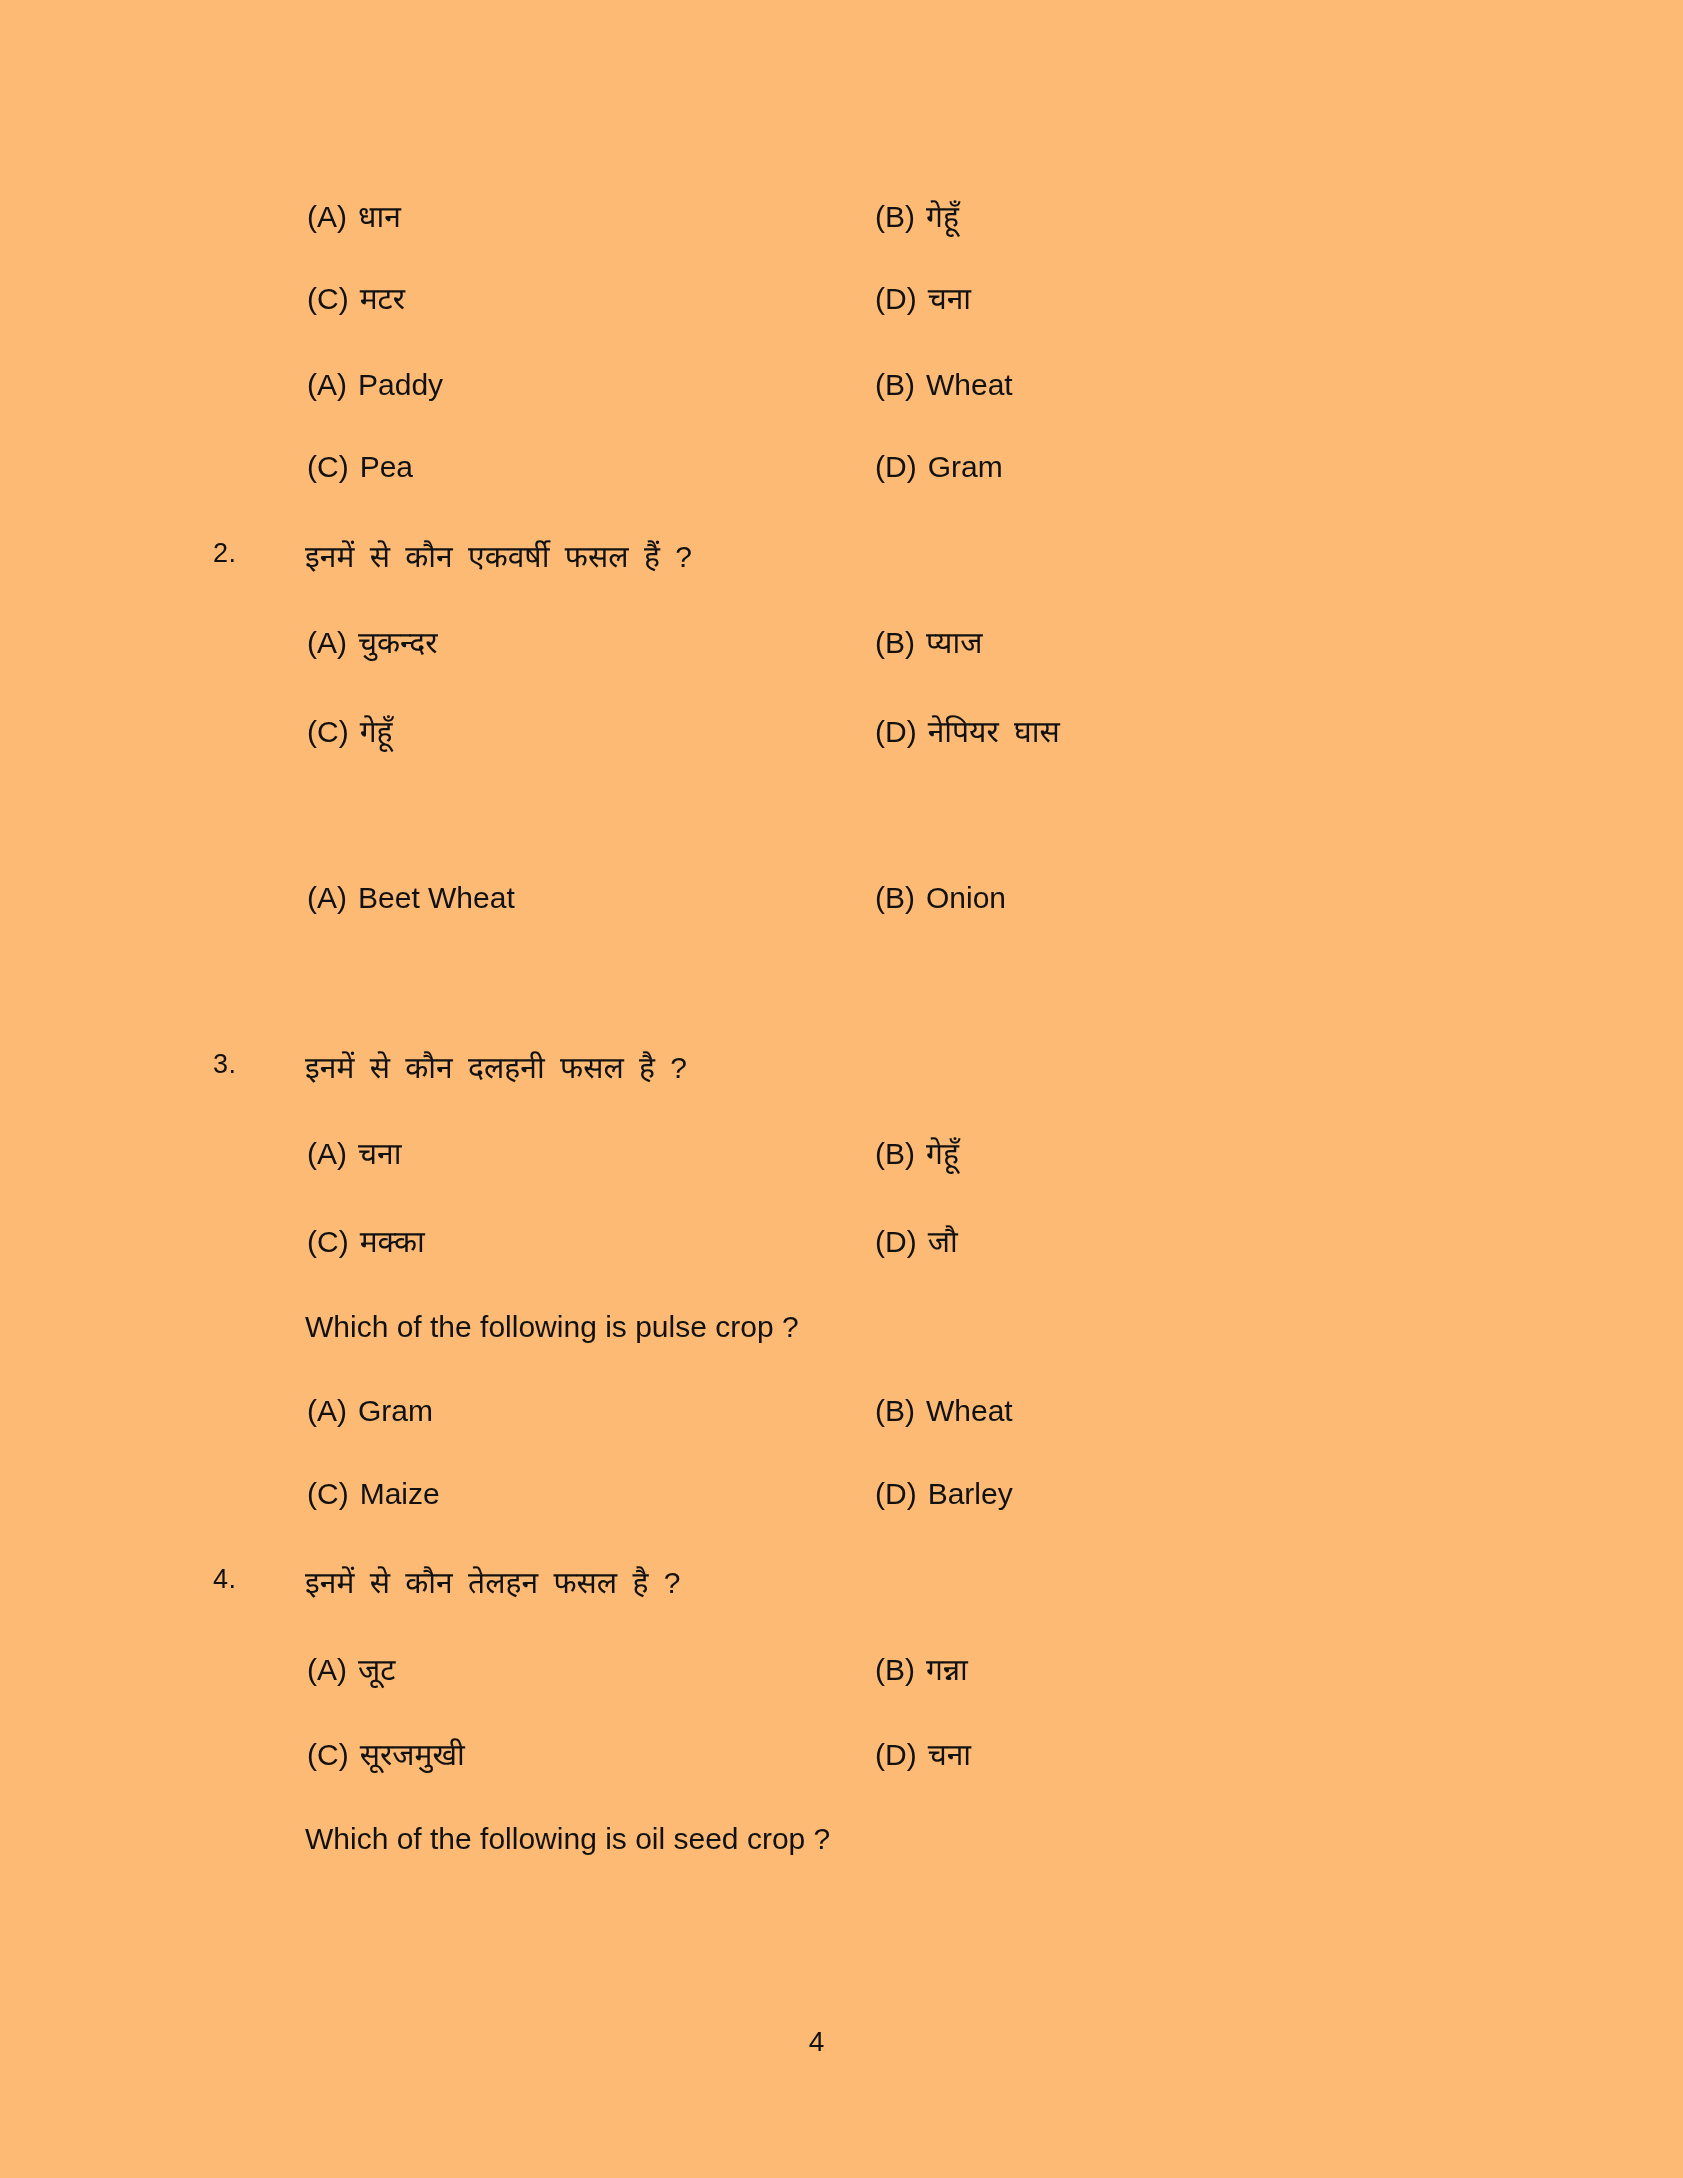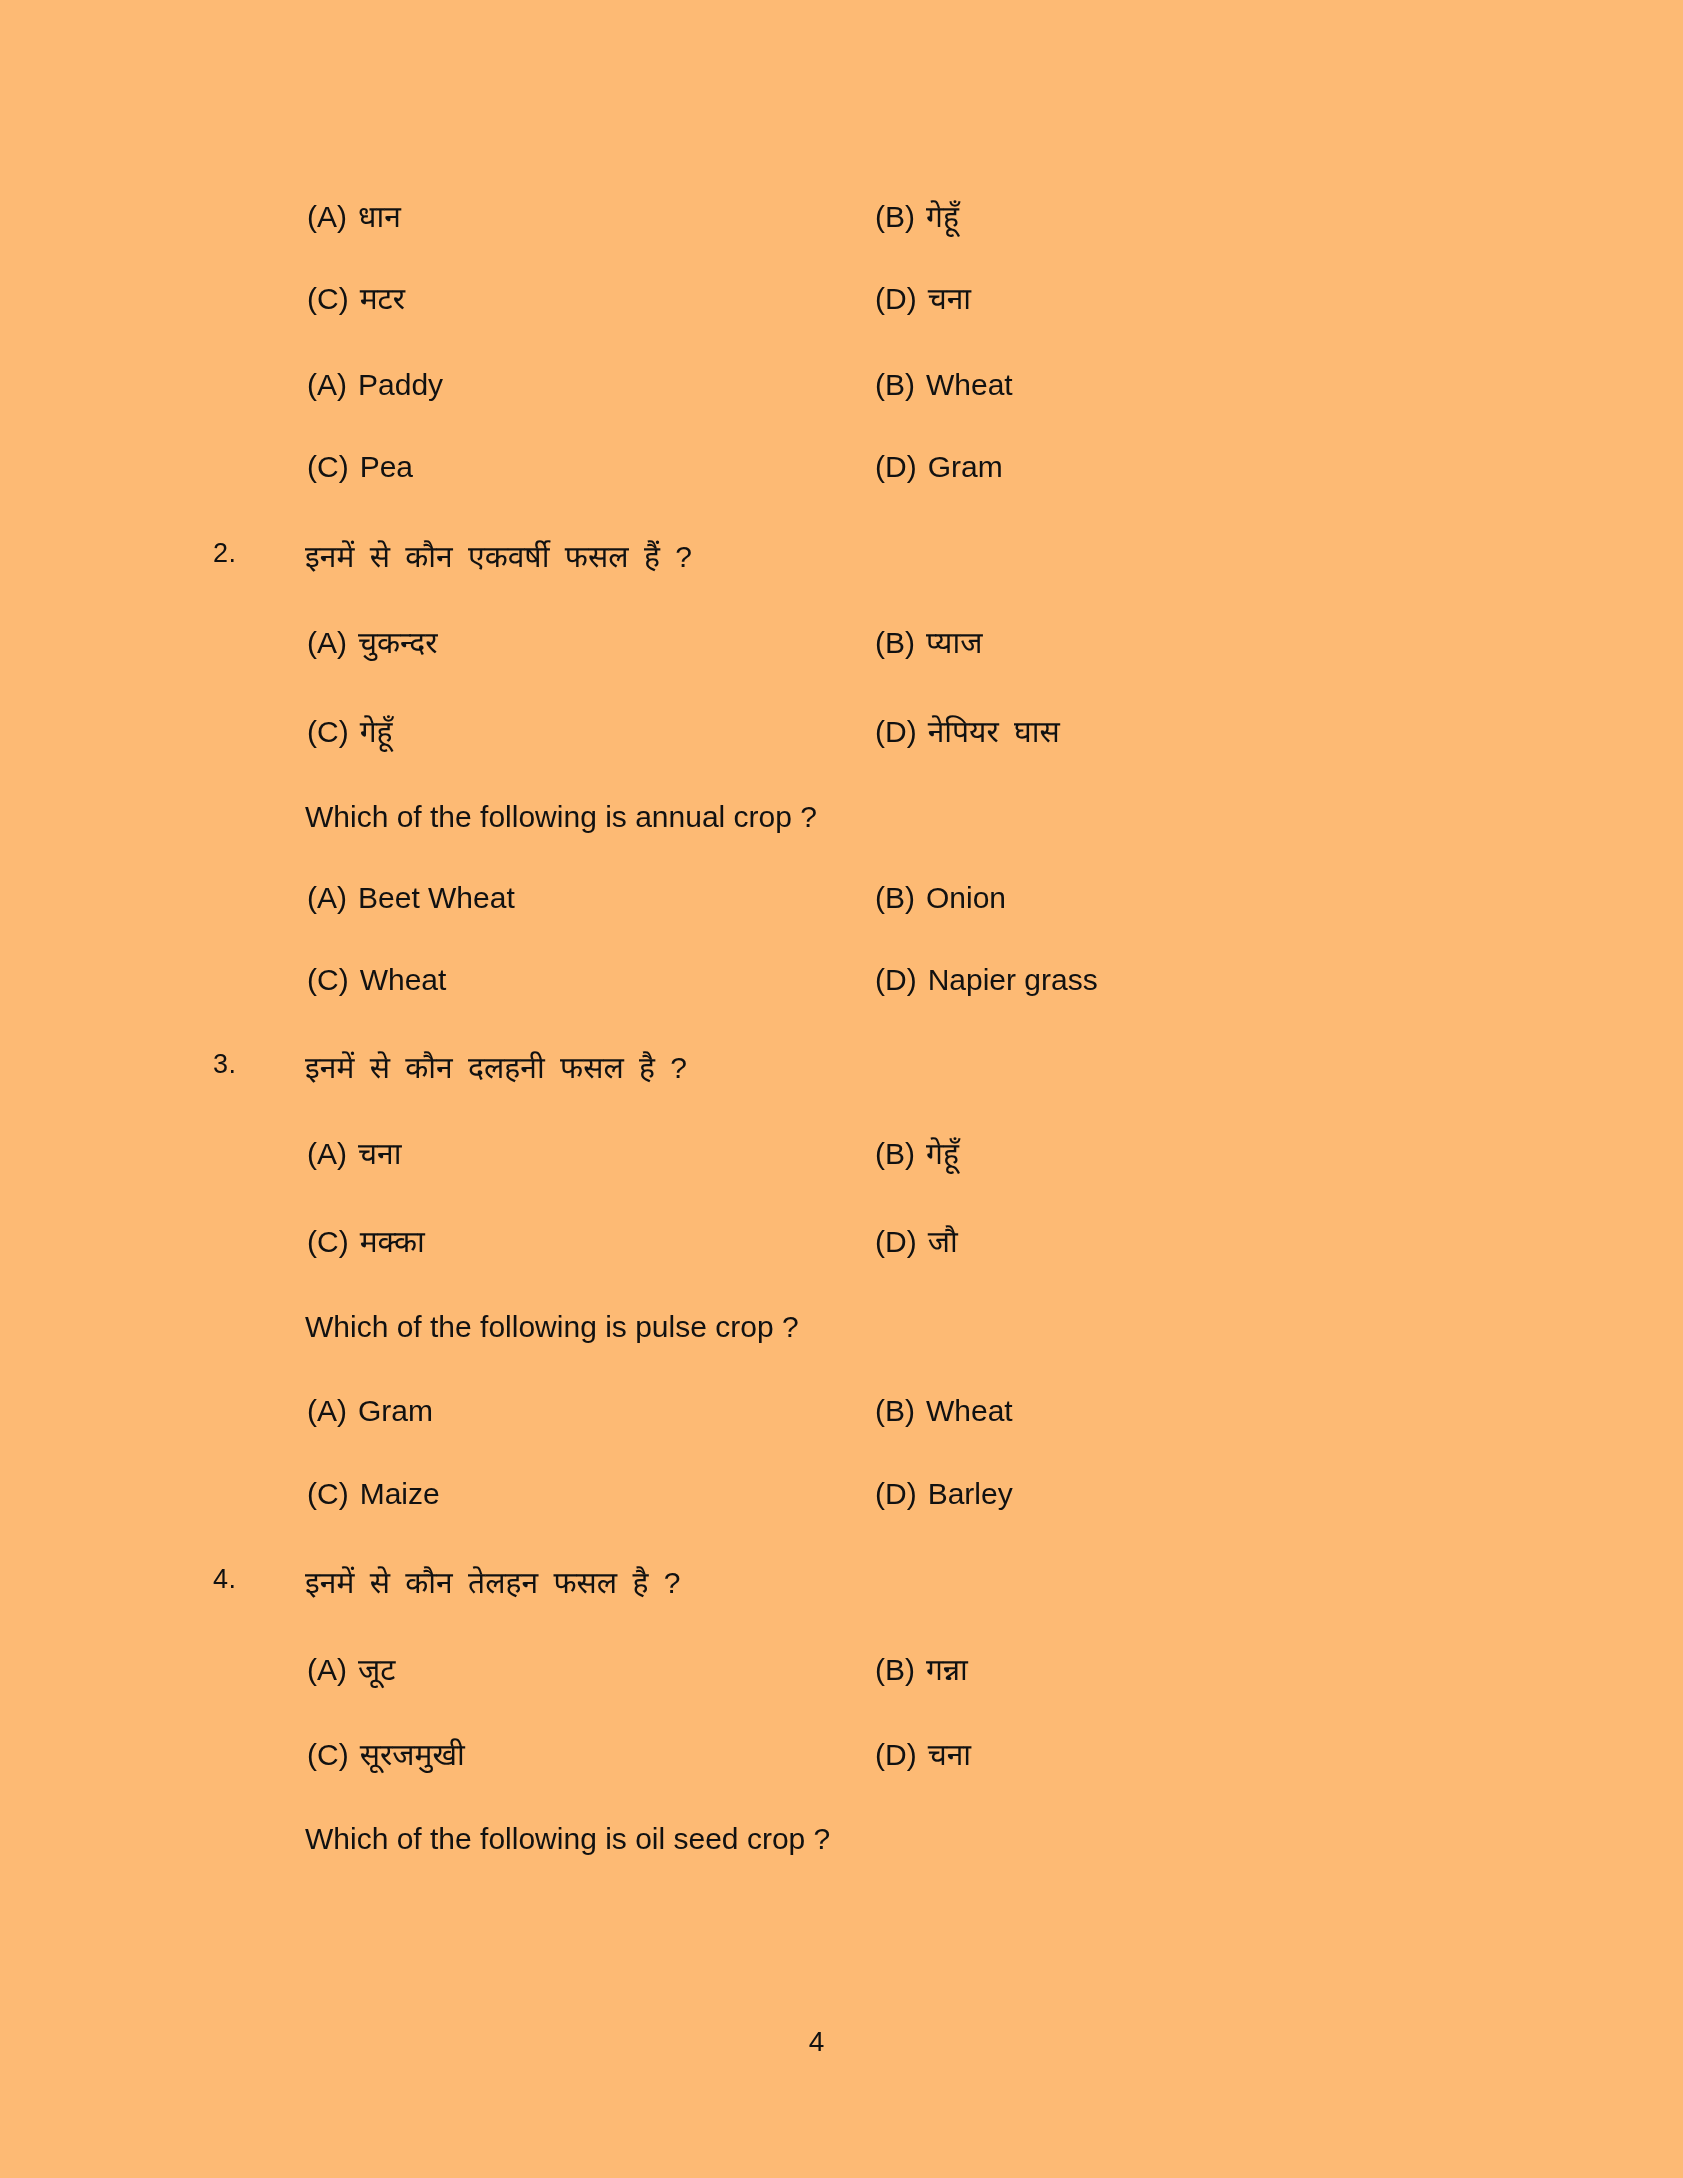--- a/index.html
+++ b/index.html
@@ -105,37 +105,26 @@
     </div>
   </div>
   <div class="row" style="top:710px">
     <div class="opt col-left hindi">
       <span class="lbl">(C)</span><span class="txt">गेहूँ</span>
     </div>
     <div class="opt col-right hindi">
       <span class="lbl">(D)</span><span class="txt">नेपियर घास</span>
     </div>
   </div>
-  <div class="row" style="top:800px">
-    <span class="qtext">Which of the following is annual crop ?</span>
-  </div>
   <div class="row" style="top:881px">
     <div class="opt col-left">
       <span class="lbl">(A)</span><span class="txt">Beet Wheat</span>
     </div>
     <div class="opt col-right">
       <span class="lbl">(B)</span><span class="txt">Onion</span>
-    </div>
-  </div>
-  <div class="row" style="top:963px">
-    <div class="opt col-left">
-      <span class="lbl">(C)</span><span class="txt">Wheat</span>
-    </div>
-    <div class="opt col-right">
-      <span class="lbl">(D)</span><span class="txt">Napier grass</span>
     </div>
   </div>
 
   <div class="row" style="top:1046px">
     <span class="qnum">3.</span>
     <span class="qtext hindi">इनमें से कौन दलहनी फसल है ?</span>
   </div>
   <div class="row" style="top:1132px">
     <div class="opt col-left hindi">
       <span class="lbl">(A)</span><span class="txt">चना</span>

